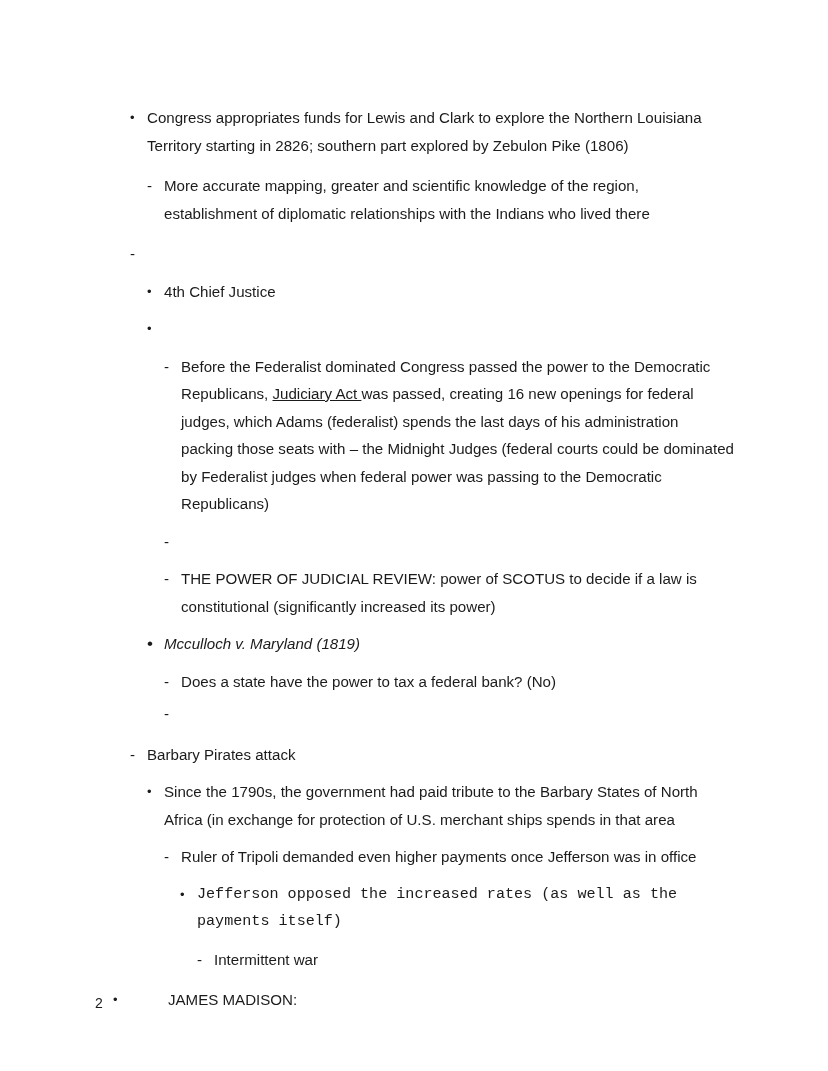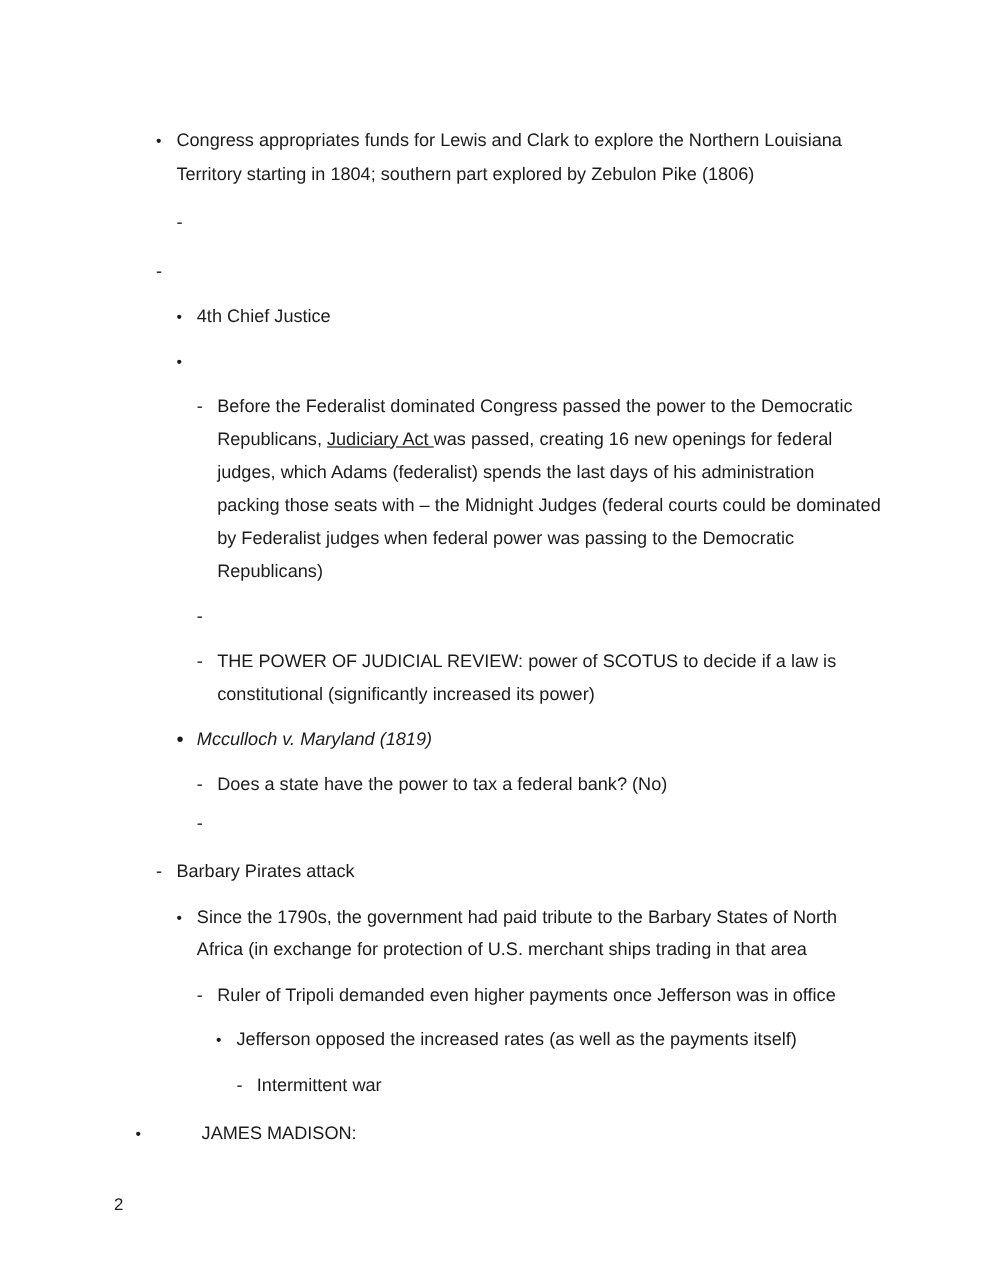--- a/index.html
+++ b/index.html
@@ -71,21 +71,21 @@
   .lv3 { margin-left: 147px; }
   .lv4 { margin-left: 164px; }
   .lv5 { margin-left: 180px; }
   .lv6 { margin-left: 197px; }
 
   
   .lv1 .txt { max-width: 600px; margin-left: 38px; }
   .lv2 .txt { max-width: 585px; }
   .lv3 .txt { max-width: 570px; }
   .lv4 .txt { max-width: 553px; }
-  .lv5 .txt { max-width: 536px; }
+  .lv5 .txt { max-width: 536px; font-family: Liberation Mono, monospace; }
   .lv6 .txt { max-width: 520px; }
 
   
   .gap-sm { margin-bottom: 10px; }
   .gap-md { margin-bottom: 13px; }
 
   #page-number {
     position: absolute;
     left: 95px;
     top: 994px;
@@ -94,24 +94,25 @@
     color: #1b1b1b;
   }
 </style>
 </head>
 <body>
 
 <div id="page">
   <div id="outline">
       <div class="item lv2 gap-md">
         <span class="marker dot">•</span>
-        <span class="txt">Congress appropriates funds for Lewis and Clark to explore the Northern Louisiana Territory starting in 1804; southern part explored by Zebulon Pike (1806)</span>
+        <span class="txt">Congress appropriates funds for Lewis and Clark to explore the Northern Louisiana Territory starting in 2826; southern part explored by Zebulon Pike (1806)</span>
       </div>
       <div class="item lv3 gap-md">
         <span class="marker dash">-</span>
+        <span class="txt">More accurate mapping, greater and scientific knowledge of the region, establishment of diplomatic relationships with the Indians who lived there</span>
       </div>
       <div class="item lv2 gap-sm">
         <span class="marker dash">-</span>
       </div>
       <div class="item lv3 gap-sm">
         <span class="marker dot">•</span>
         <span class="txt">4th Chief Justice</span>
       </div>
       <div class="item lv3 gap-sm">
         <span class="marker dot">•</span>
@@ -137,21 +138,21 @@
       </div>
       <div class="item lv4 gap-md">
         <span class="marker dash">-</span>
       </div>
       <div class="item lv2 gap-sm">
         <span class="marker dash">-</span>
         <span class="txt">Barbary Pirates attack</span>
       </div>
       <div class="item lv3 gap-sm">
         <span class="marker dot">•</span>
-        <span class="txt">Since the 1790s, the government had paid tribute to the Barbary States of North Africa (in exchange for protection of U.S. merchant ships trading in that area</span>
+        <span class="txt">Since the 1790s, the government had paid tribute to the Barbary States of North Africa (in exchange for protection of U.S. merchant ships spends in that area</span>
       </div>
       <div class="item lv4 gap-sm">
         <span class="marker dash">-</span>
         <span class="txt">Ruler of Tripoli demanded even higher payments once Jefferson was in office</span>
       </div>
       <div class="item lv5 gap-sm">
         <span class="marker dot">•</span>
         <span class="txt">Jefferson opposed the increased rates (as well as the payments itself)</span>
       </div>
       <div class="item lv6 gap-md">

